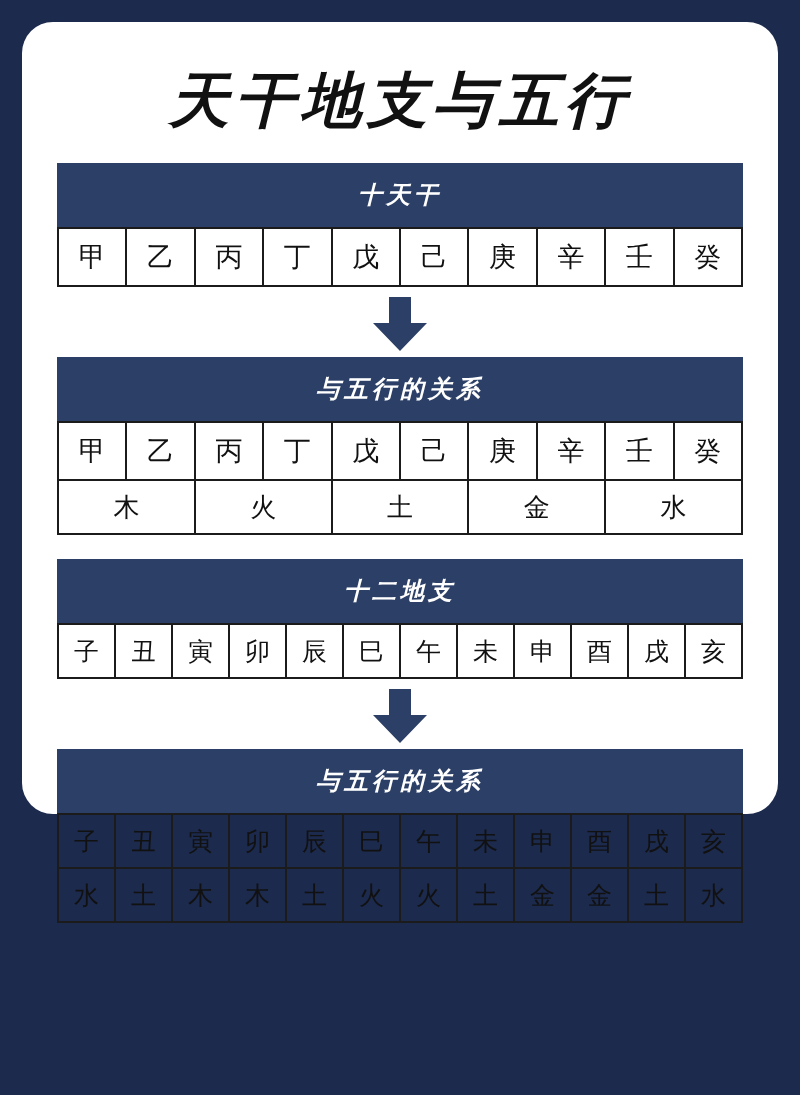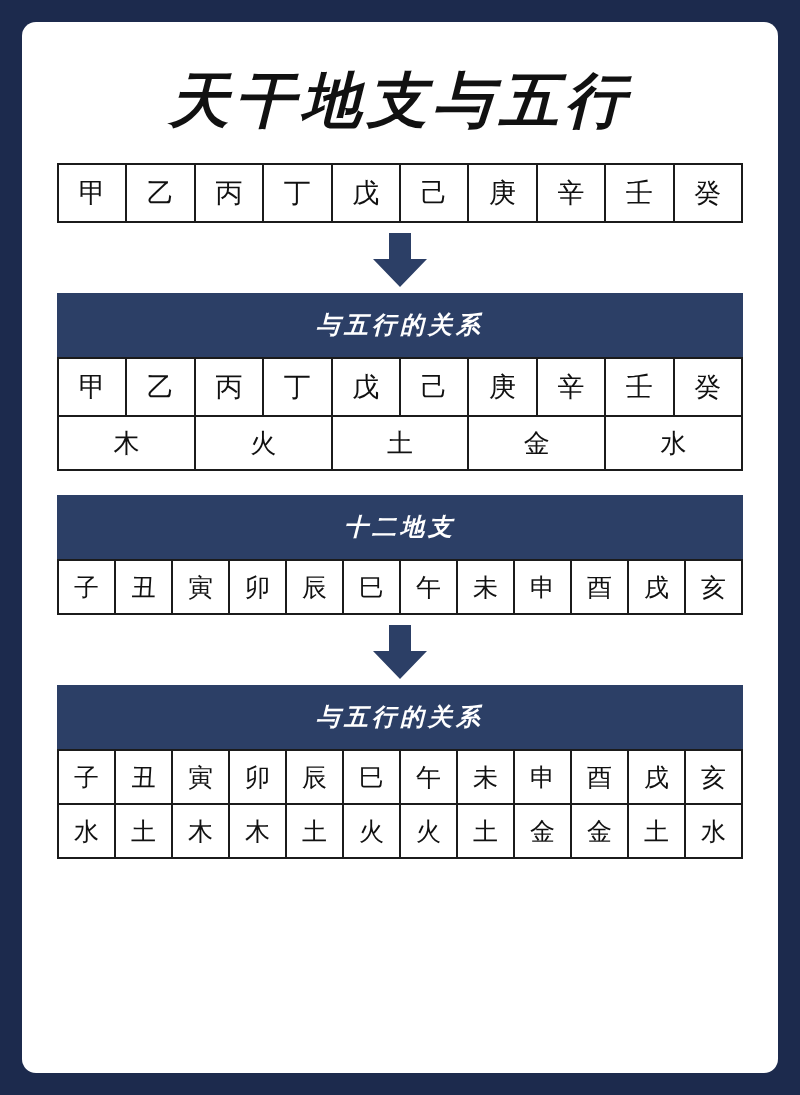--- a/index.html
+++ b/index.html
@@ -11,23 +11,23 @@
     height: 1095px;
     background: #1c2a4d;
     font-family: "Liberation Sans", sans-serif;
     overflow: hidden;
   }
   .card {
     position: absolute;
     left: 22px;
     top: 22px;
     width: 756px;
-    height: 1051px;
+    height: 792px;
     background: #ffffff;
-    border-radius: 14px;
+    border-radius: 31px;
     box-sizing: border-box;
   }
   .inner {
     position: absolute;
     left: 0;
     top: 0;
     width: 100%;
     height: 100%;
     padding: 0 35px;
     box-sizing: border-box;
@@ -99,20 +99,21 @@
 </style>
 </head>
 <body>
 
 <div class="card">
   <div class="inner">
 
     <h1 class="title">天干地支与五行</h1>
 
     <div class="section">
+      <div class="band">十天干</div>
       <table class="grid">
         <tbody>
             <tr>
           <td>甲</td>
           <td>乙</td>
           <td>丙</td>
           <td>丁</td>
           <td>戊</td>
           <td>己</td>
           <td>庚</td>

